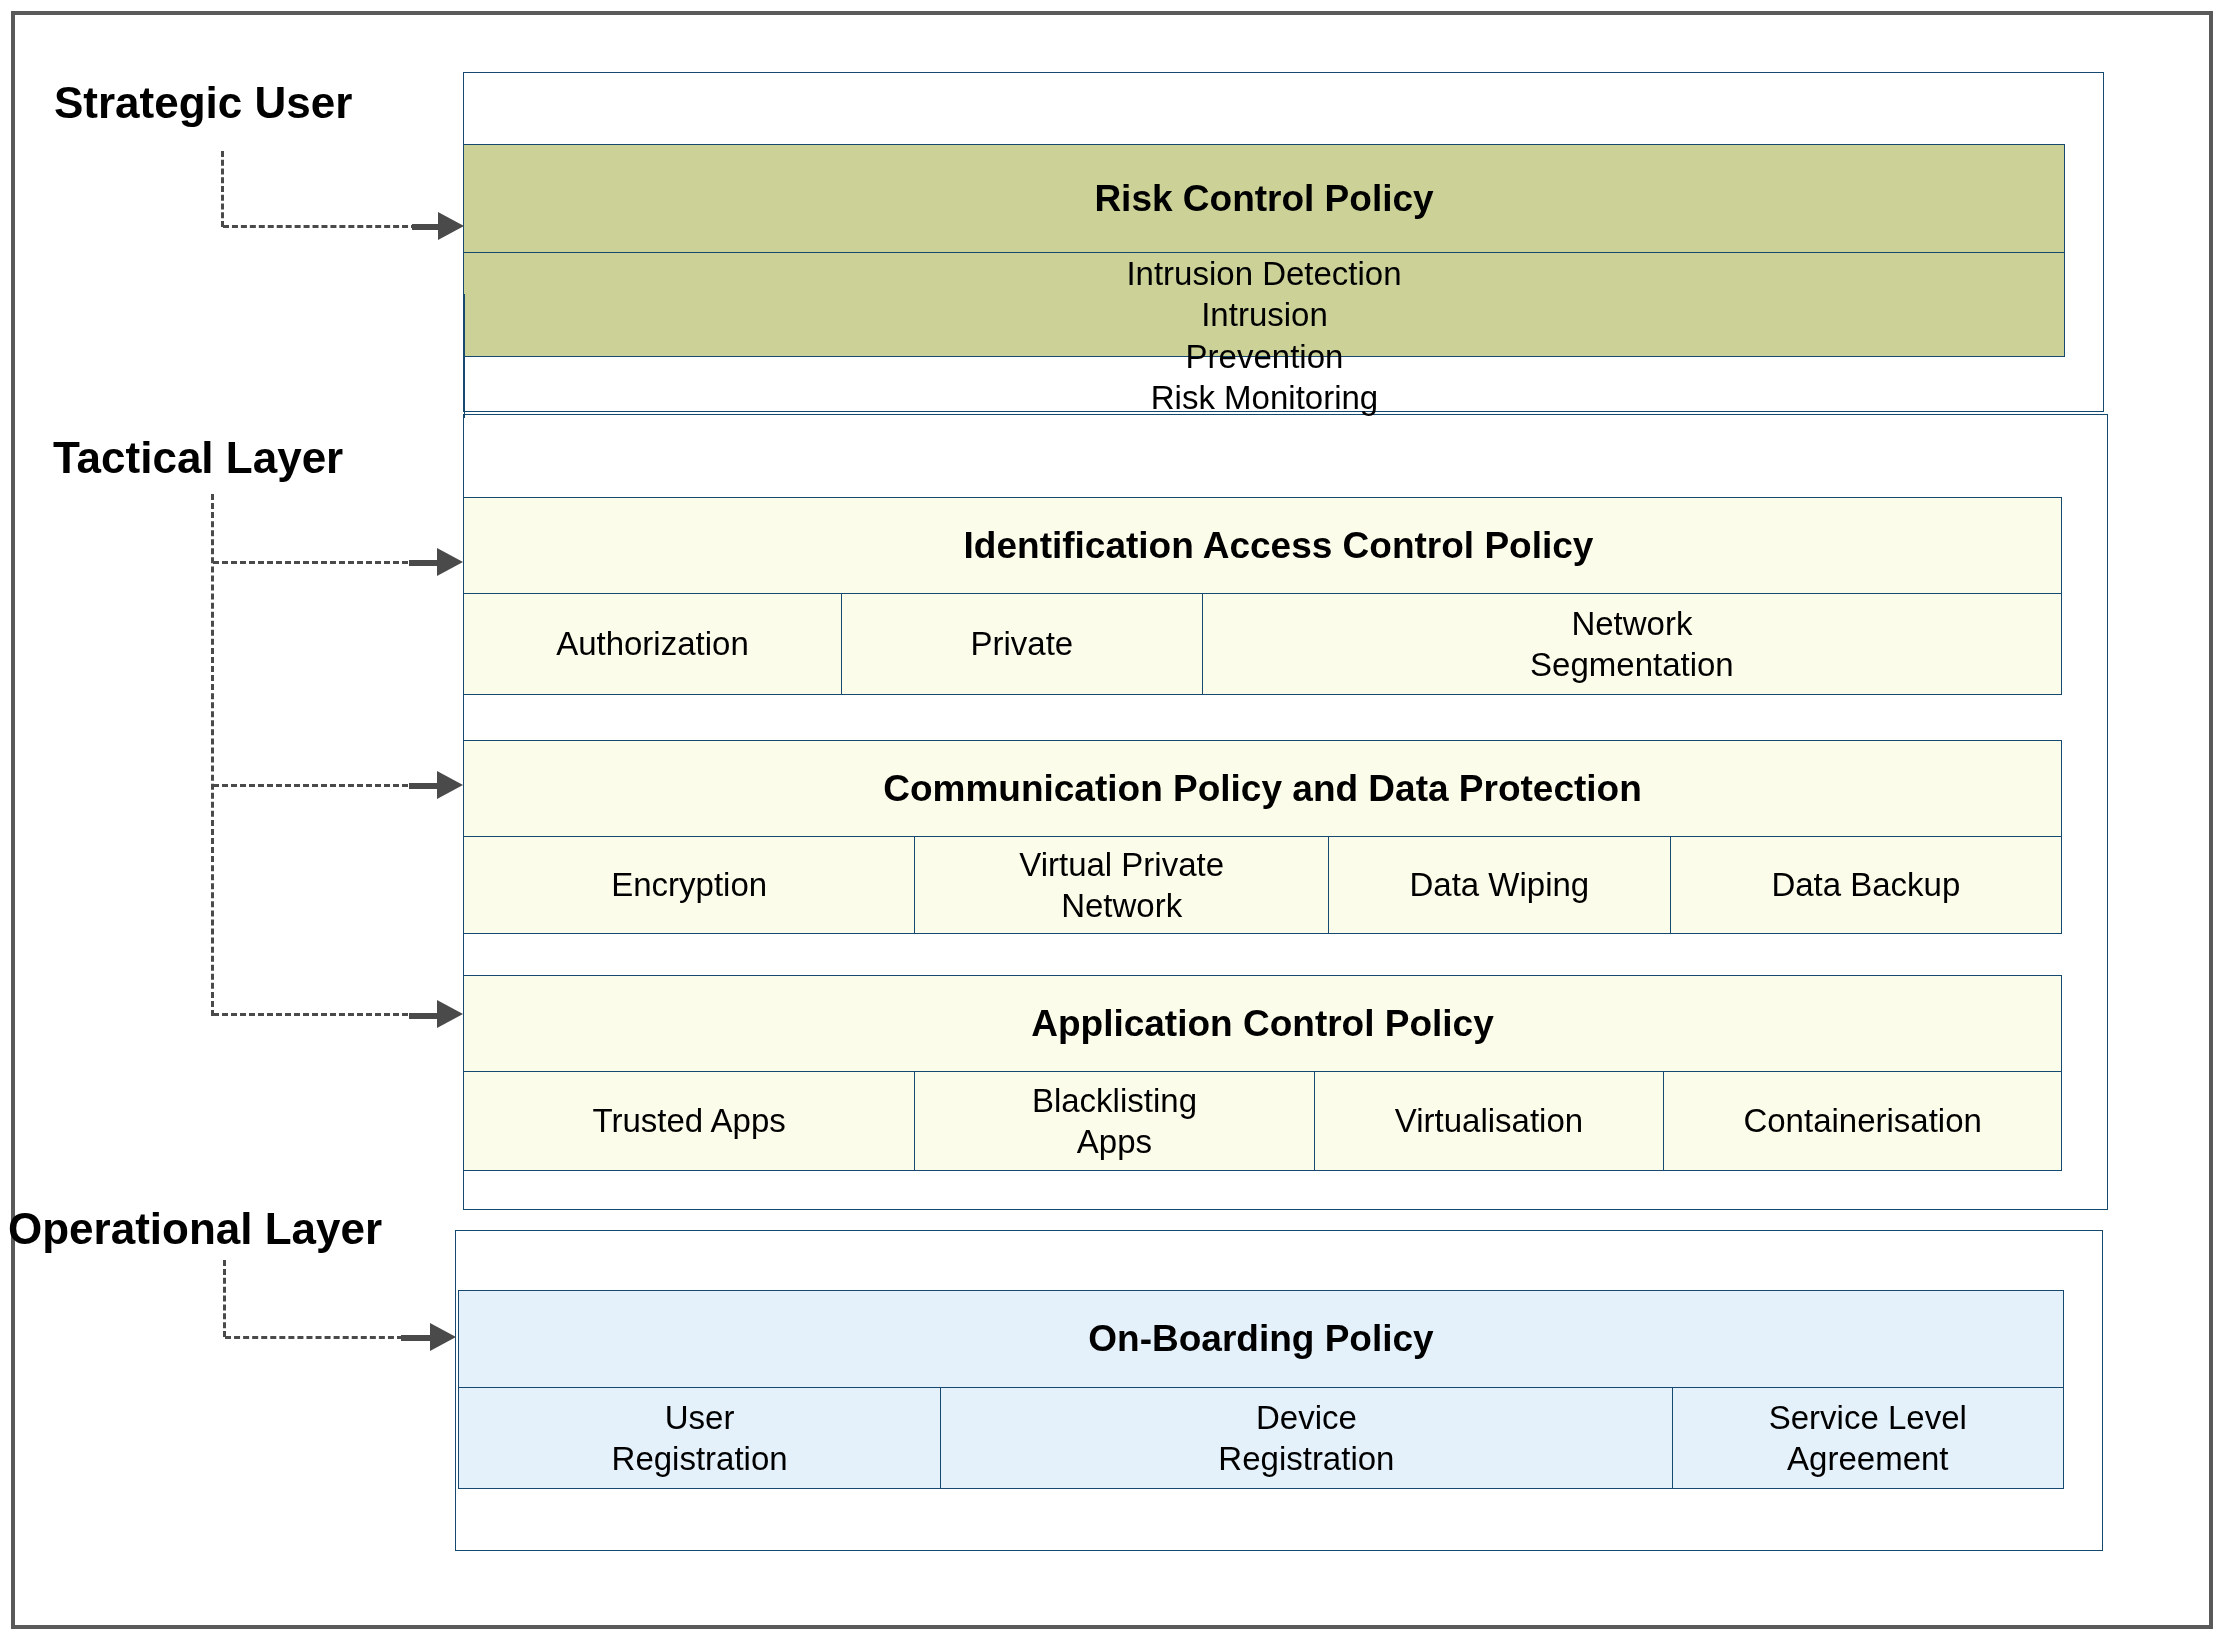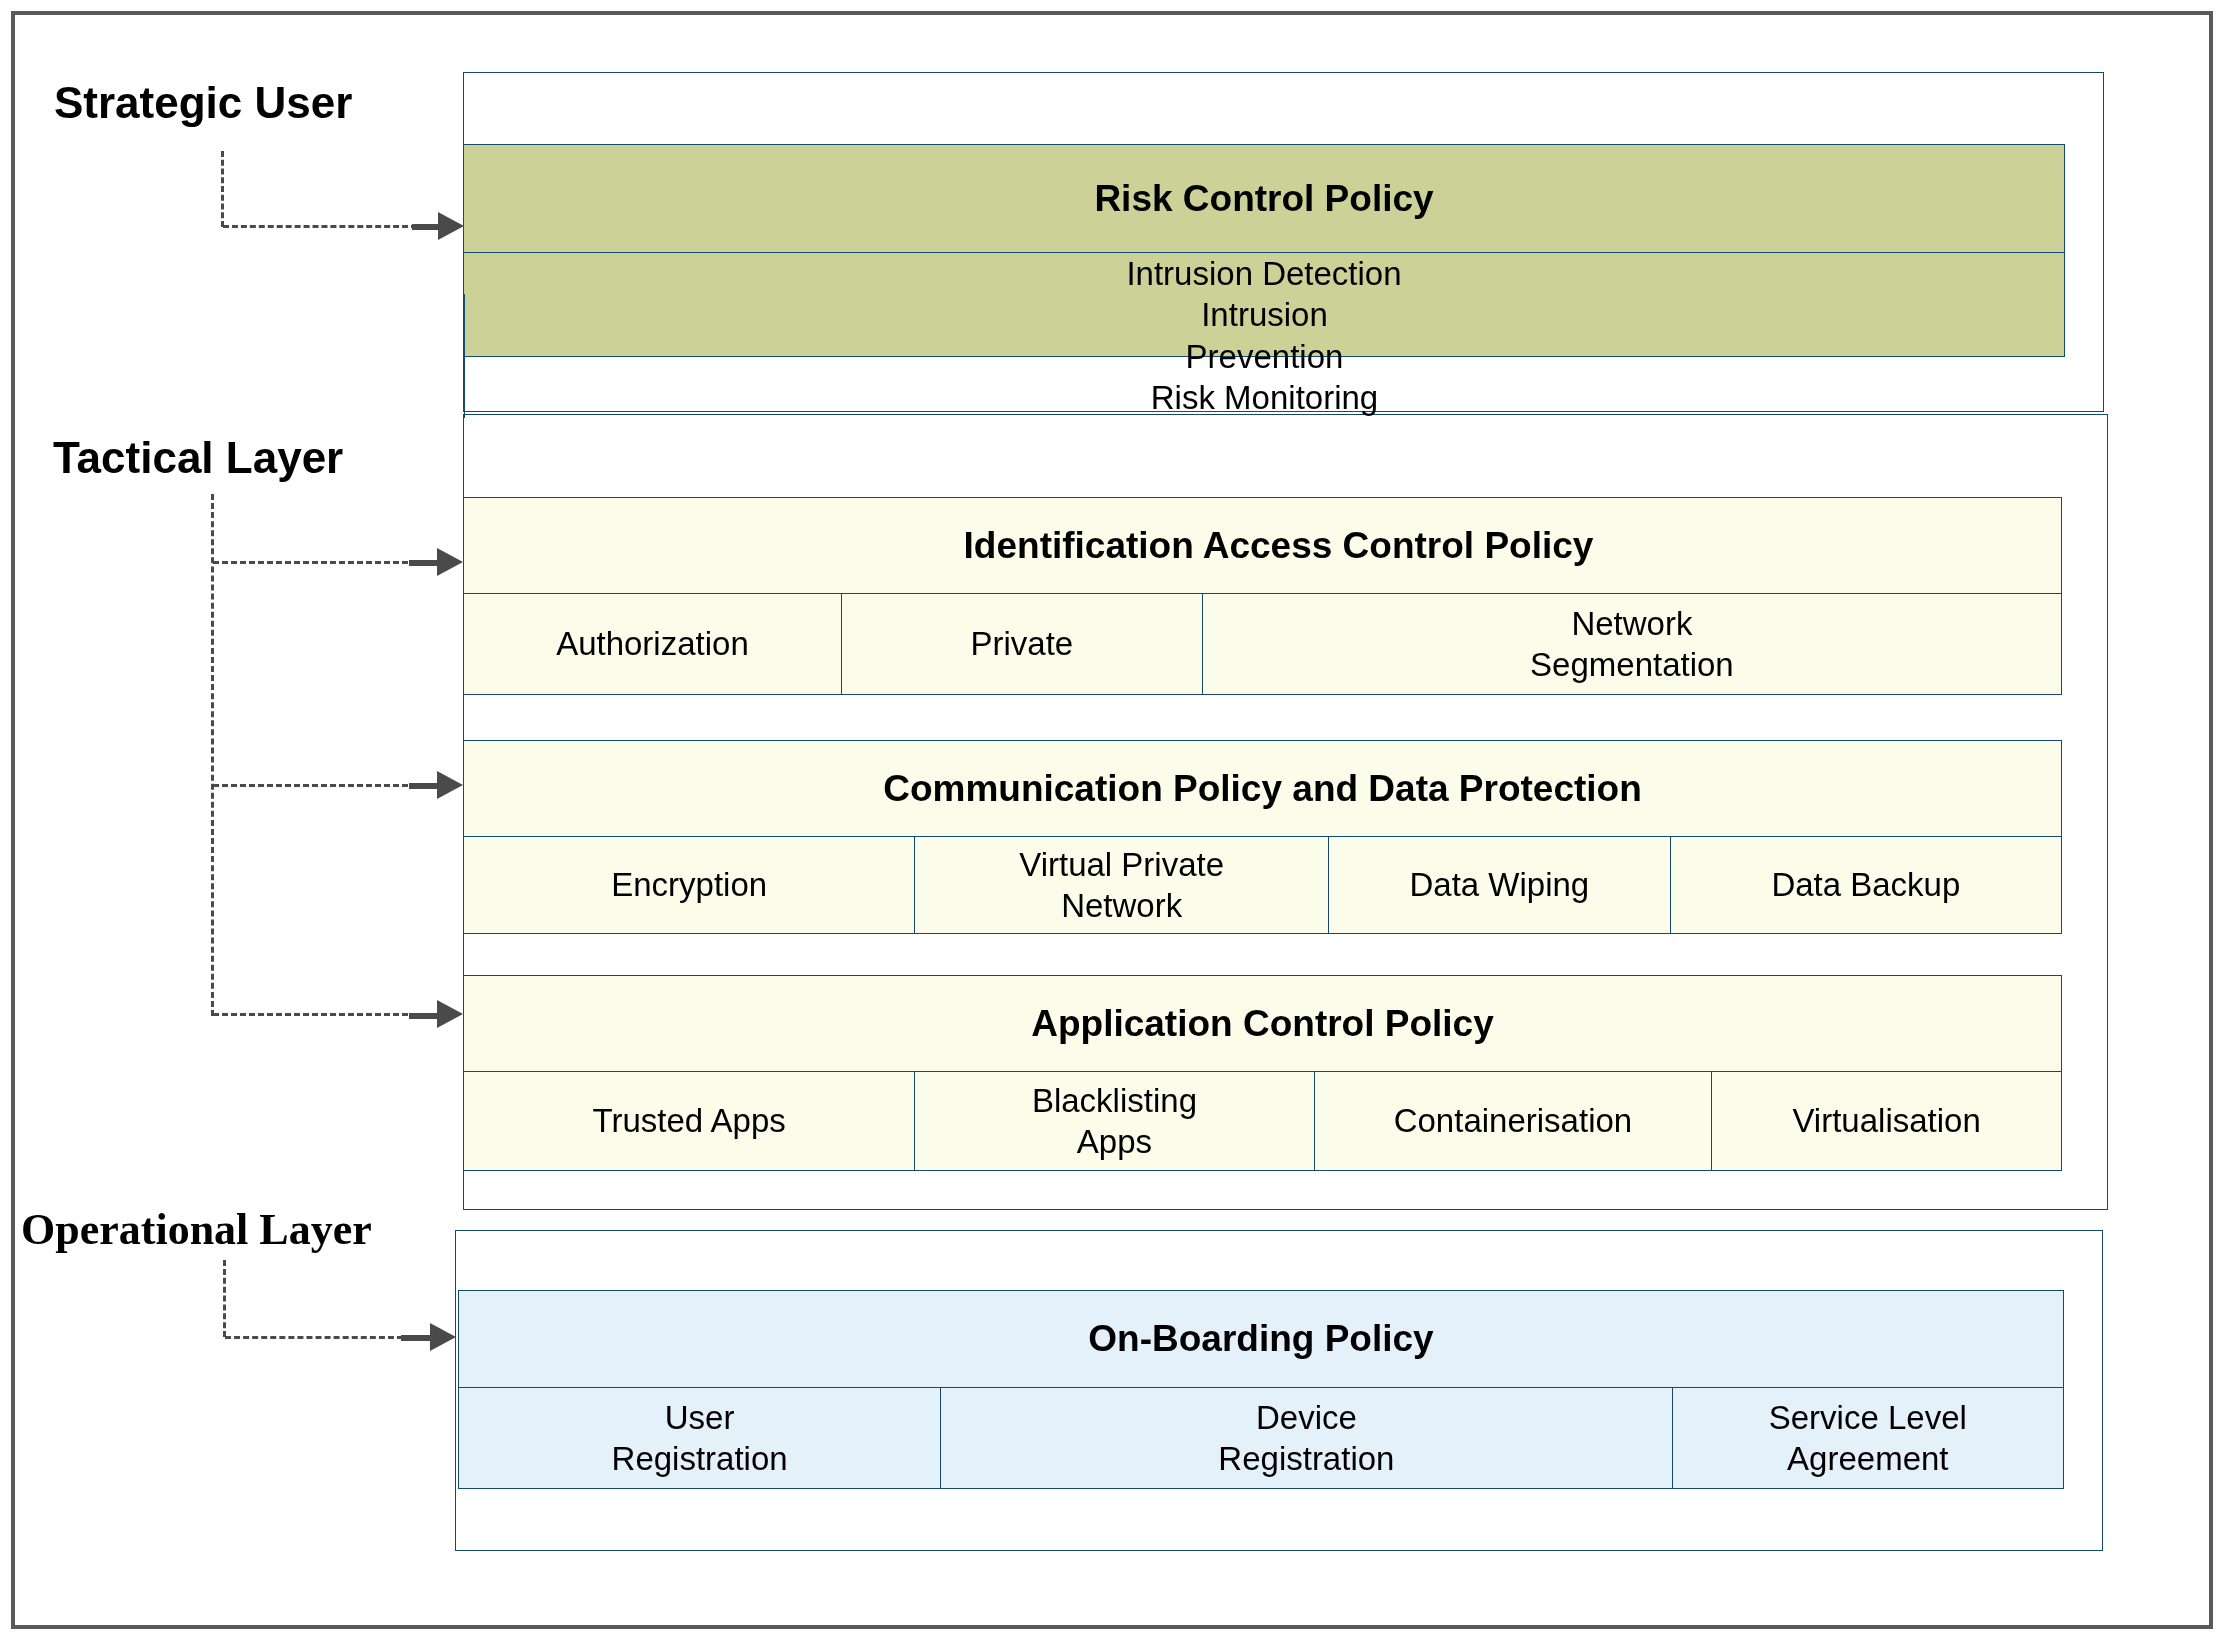--- a/index.html
+++ b/index.html
@@ -47,21 +47,21 @@
 </style>
 </head>
 <body>
 
 <div class="page">
 
   <div class="frame"></div>
 
   <div class="layer-label" style="left:54px;top:78px;">Strategic User</div>
   <div class="layer-label" style="left:53px;top:433px;">Tactical Layer</div>
-  <div class="layer-label" style="left:21px;top:1204px;font-family:Liberation Serif, serif;">Operational Layer</div>
+  <div class="layer-label" style="left:8px;top:1204px;">Operational Layer</div>
 
   <div class="container" style="left:463px;top:72px;width:1641px;height:340px;"></div>
   <div class="container" style="left:463px;top:414px;width:1645px;height:796px;"></div>
   <div class="container" style="left:455px;top:1230px;width:1648px;height:321px;"></div>
 
   <div class="block-header fill-olive" style="left:463px;top:144px;width:1602px;height:110px;">Risk Control Policy</div>
   <div class="block-row fill-olive" style="left:463px;top:252px;width:1602px;height:105px;flex-direction:column;">
     <div class="cell" style="flex:0 0 30.2%;">Intrusion Detection</div>
     <div class="cell" style="flex:0 0 44.3%;">Intrusion
 Prevention</div>
@@ -83,22 +83,22 @@
 Network</div>
     <div class="cell" style="flex:0 0 21.4%;">Data Wiping</div>
     <div class="cell" style="flex:1 1 auto;">Data Backup</div>
   </div>
 
   <div class="block-header fill-ivory" style="left:463px;top:975px;width:1599px;height:98px;">Application Control Policy</div>
   <div class="block-row fill-ivory" style="left:463px;top:1071px;width:1599px;height:100px;">
     <div class="cell" style="flex:0 0 28.2%;">Trusted Apps</div>
     <div class="cell" style="flex:0 0 25.0%;">Blacklisting
 Apps</div>
+    <div class="cell" style="flex:0 0 21.9%;">Virtualisation</div>
     <div class="cell" style="flex:1 1 auto;">Containerisation</div>
-    <div class="cell" style="flex:0 0 21.9%;">Virtualisation</div>
   </div>
 
   <div class="block-header fill-blue" style="left:458px;top:1290px;width:1606px;height:98px;">On-Boarding Policy</div>
   <div class="block-row fill-blue" style="left:458px;top:1387px;width:1606px;height:102px;">
     <div class="cell" style="flex:0 0 30.0%;">User
 Registration</div>
     <div class="cell" style="flex:0 0 45.6%;">Device
 Registration</div>
     <div class="cell" style="flex:1 1 auto;">Service Level
 Agreement</div>

